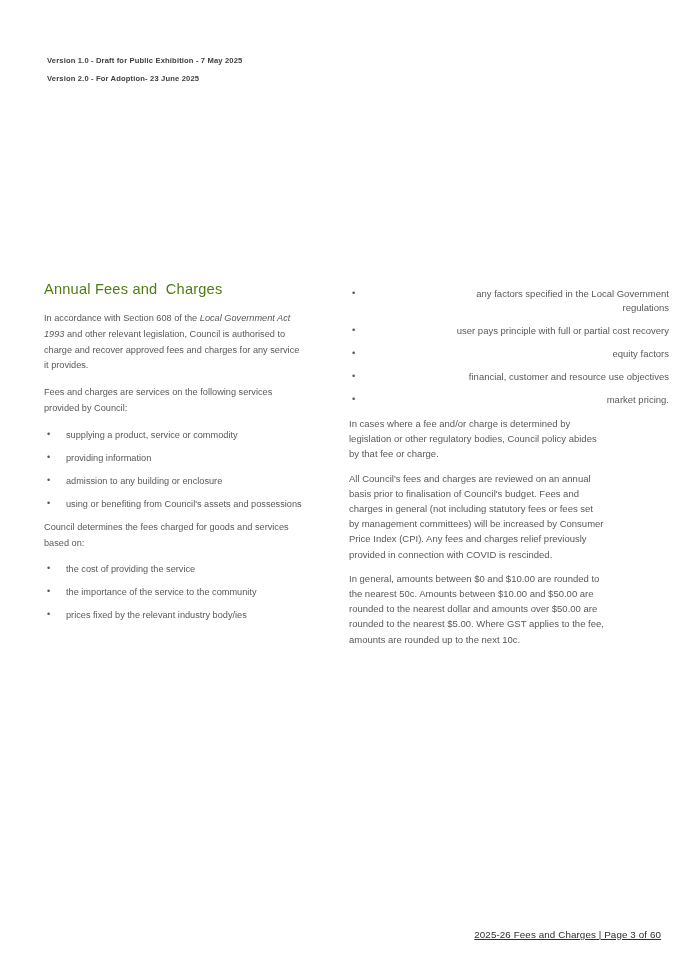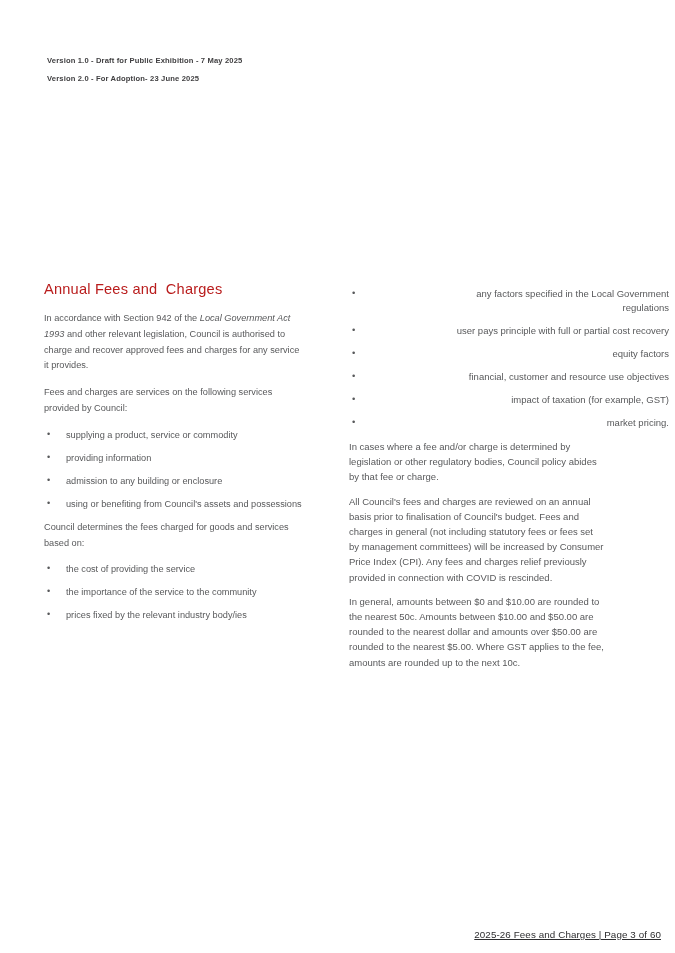--- a/index.html
+++ b/index.html
@@ -27,21 +27,21 @@
     letter-spacing: 0.15px;
   }
 
   .col { position: absolute; }
   .col-left  { left: 44px;  top: 280px; width: 300px; font-size: 9.2px; line-height: 15.8px; }
   .col-right { left: 349px; top: 287px; width: 320px; font-size: 9.5px; line-height: 15.2px; }
 
   .page-title {
     font-size: 14.6px;
     font-weight: 400;
-    color: #b91c1c;
+    color: #4d7c0f;
     letter-spacing: 0.2px;
     line-height: 19px;
     white-space: pre-wrap;
     margin: 0 0 12px 0;
   }
 
   .col p { white-space: pre-line; margin: 0 0 11px 0; }
   .col-right p { margin: 0 0 9px 0; }
   .col em { font-style: italic; }
 
@@ -73,21 +73,21 @@
 
 <div class="page">
 
   <div class="version-block">
     <div>Version 1.0 - Draft for Public Exhibition - 7 May 2025</div>
     <div>Version 2.0 - For Adoption- 23 June 2025</div>
   </div>
 
   <div class="col col-left">
     <h1 class="page-title">Annual Fees and  Charges</h1>
-    <p><span>In accordance with Section 942 of the </span><em>Local Government Act
+    <p><span>In accordance with Section 608 of the </span><em>Local Government Act
 1993</em><span> and other relevant legislation, Council is authorised to
 charge and recover approved fees and charges for any service
 it provides.</span></p>
     <p>Fees and charges are services on the following services
 provided by Council:</p>
     <ul>
         <li>supplying a product, service or commodity</li>
         <li>providing information</li>
         <li>admission to any building or enclosure</li>
         <li>using or benefiting from Council's assets and possessions</li>
@@ -101,21 +101,20 @@
       </ul>
   </div>
 
   <div class="col col-right">
     <ul>
         <li>any factors specified in the Local Government
 regulations</li>
         <li>user pays principle with full or partial cost recovery</li>
         <li>equity factors</li>
         <li>financial, customer and resource use objectives</li>
-        <li>impact of taxation (for example, GST)</li>
         <li>market pricing.</li>
       </ul>
     <p>In cases where a fee and/or charge is determined by
 legislation or other regulatory bodies, Council policy abides
 by that fee or charge.</p>
     <p>All Council's fees and charges are reviewed on an annual
 basis prior to finalisation of Council's budget.  Fees and
 charges in general (not including statutory fees or fees set
 by management committees) will be increased by Consumer
 Price Index (CPI). Any fees and charges relief previously

